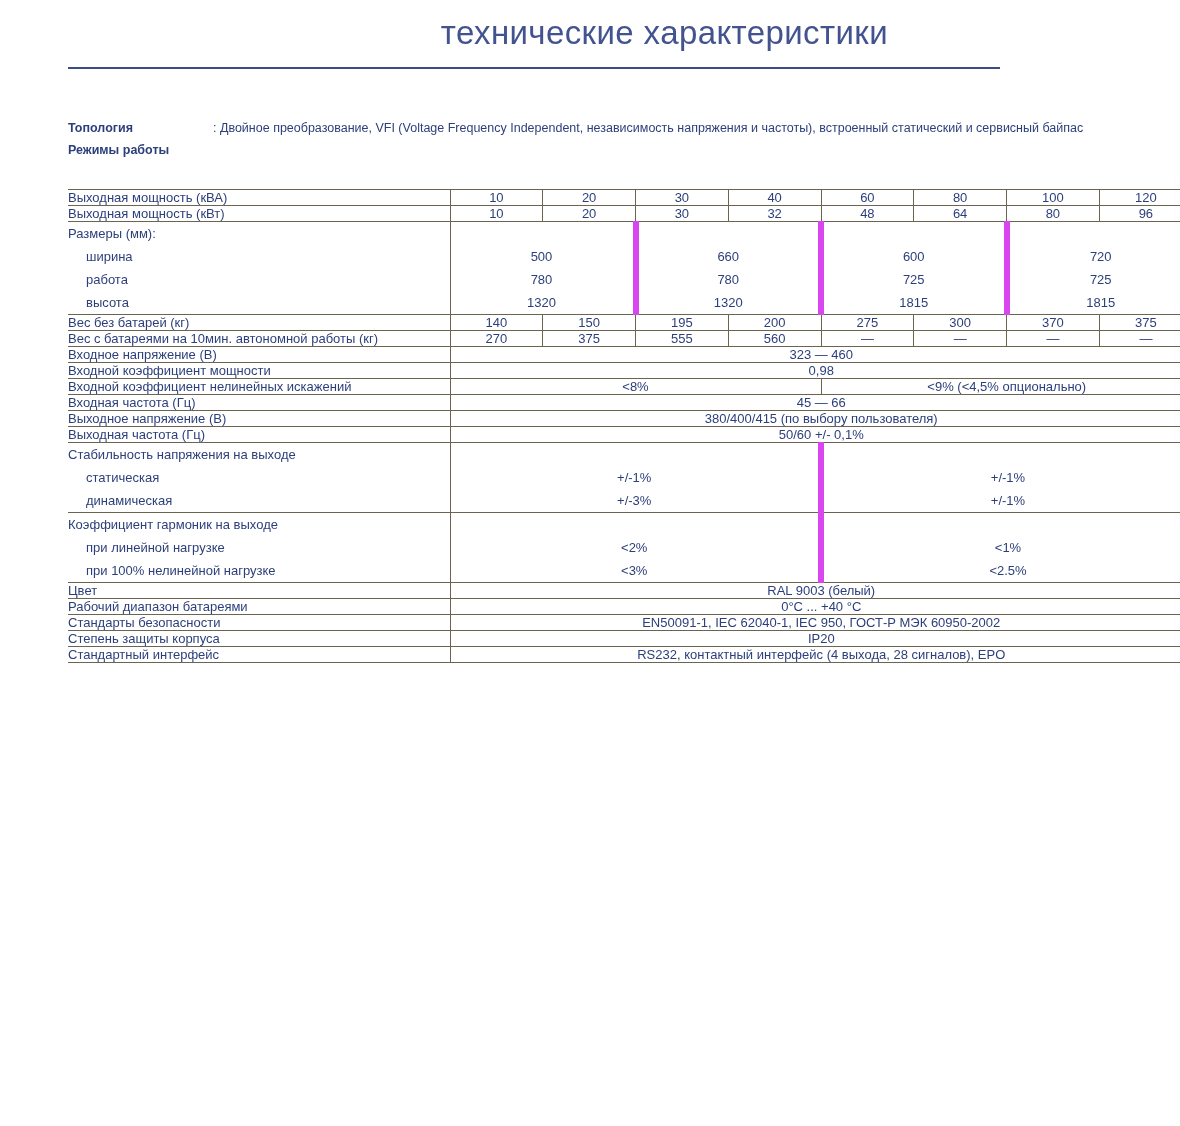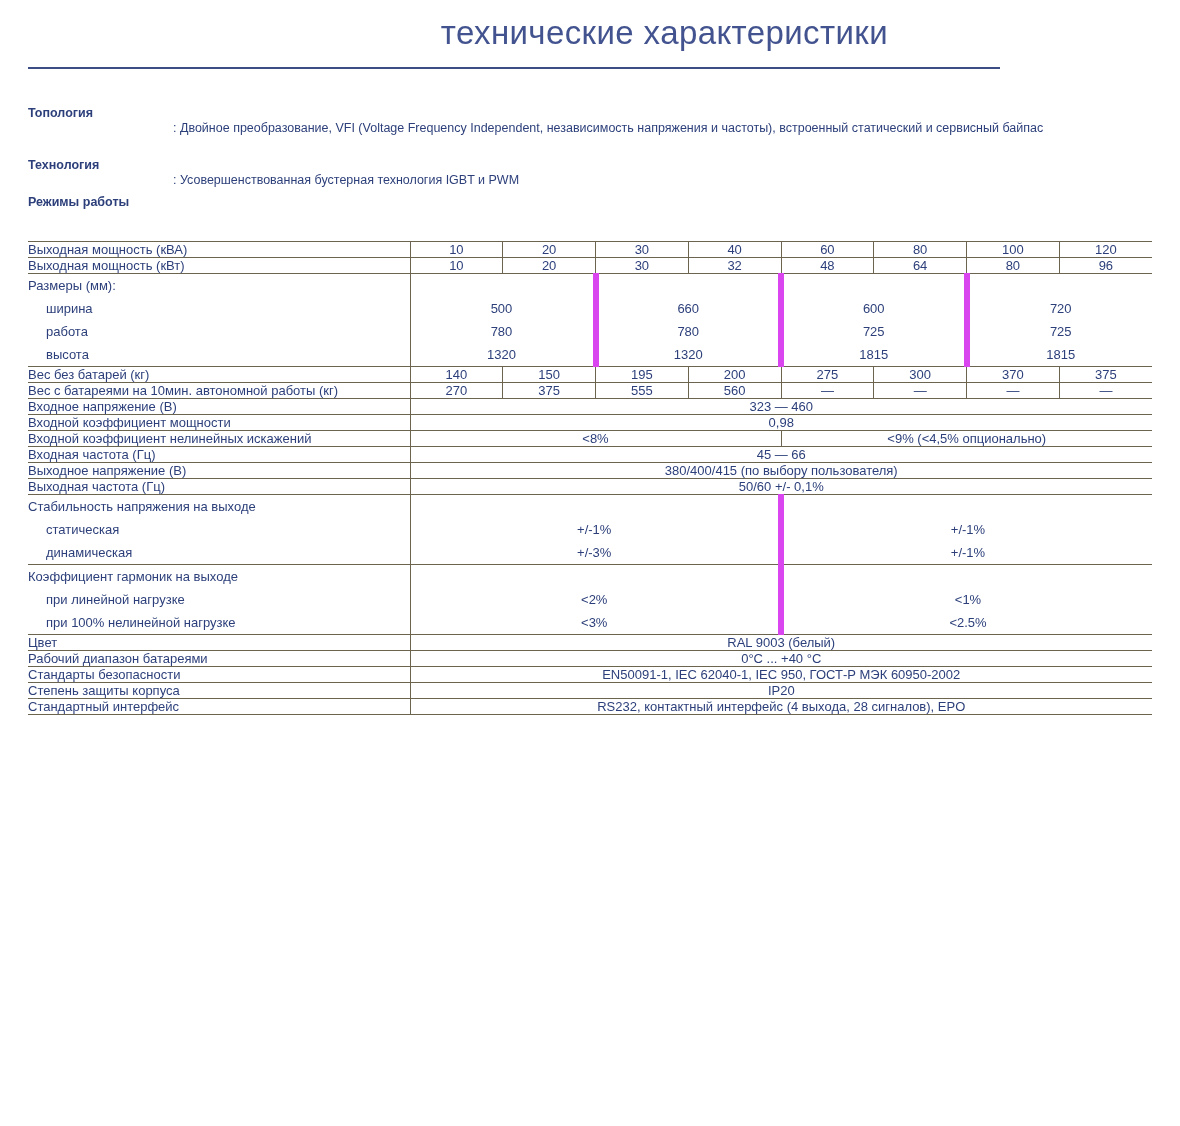--- a/index.html
+++ b/index.html
@@ -12,20 +12,21 @@
     height: 1126px;
     font-family: "Liberation Sans", sans-serif;
     color: #2a3b6e;
     overflow: hidden;
   }
   .page {
     position: relative;
     width: 1028px;
     height: 1126px;
     box-sizing: border-box;
+    padding-left: 40px;
   }
 
   
   .doc-title {
     text-align: right;
     font-size: 33px;
     font-weight: 400;
     color: #42538f;
     letter-spacing: 0.4px;
     padding: 12px 140px 0 0;
@@ -37,21 +38,21 @@
     background: #3c4c85;
   }
 
   
   .intro {
     margin: 18px 0 0 0;
     padding: 0 28px;
   }
   .intro-row {
     display: flex;
-    align-items: center;
+    align-items: flex-end;
     font-size: 12.5px;
     line-height: 22px;
     color: #2c3f7a;
   }
   .intro-label {
     width: 145px;
     flex: 0 0 145px;
     font-weight: bold;
     color: #2c3f7a;
   }
@@ -125,24 +126,20 @@
 
 <div class="page">
 
   <div class="doc-title">технические характеристики</div>
   <div class="title-rule"></div>
 
   <div class="intro">
     <div class="intro-row">
       <div class="intro-label">Топология</div>
       <div class="intro-value">: Двойное преобразование, VFI (Voltage Frequency Independent, независимость напряжения и частоты), встроенный статический и сервисный байпас</div>
-    </div>
-    <div class="intro-row">
-      <div class="intro-label">Технология</div>
-      <div class="intro-value">: Усовершенствованная бустерная технология IGBT и PWM</div>
     </div>
     <div class="intro-row">
       <div class="intro-label">Режимы работы</div>
     </div>
   </div>
 
   <div class="spec-wrap">
     <table class="spec">
       <colgroup>
         <col class="c-label">

